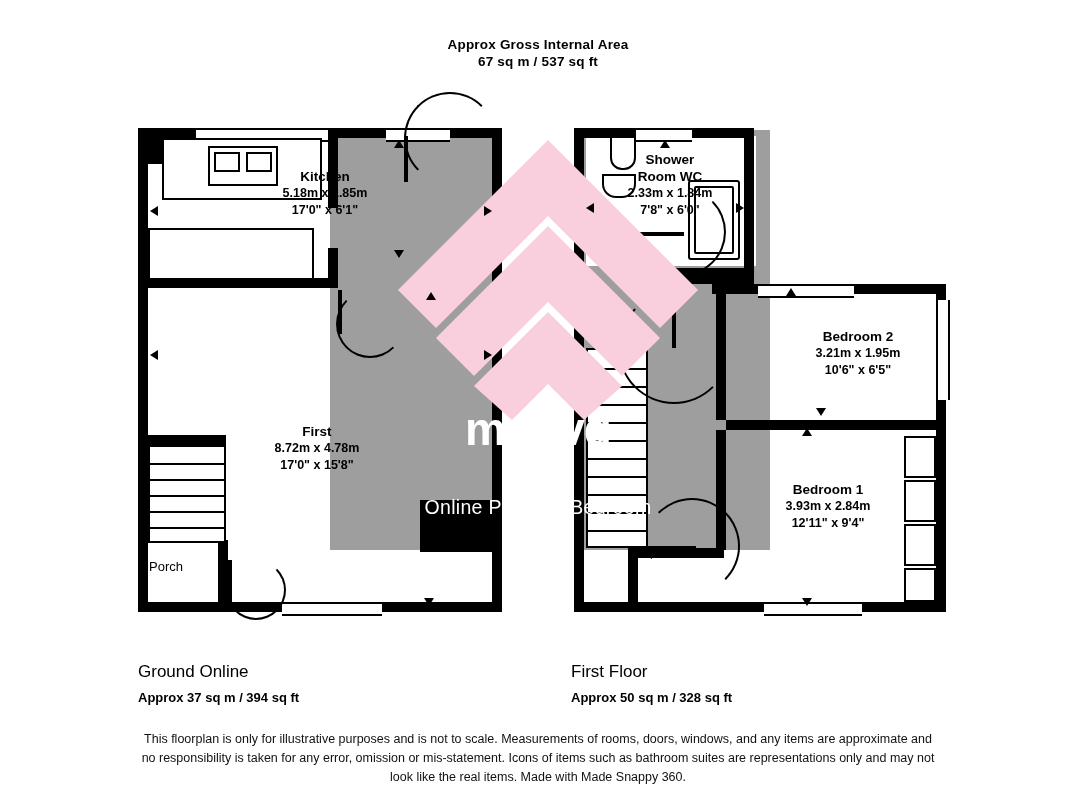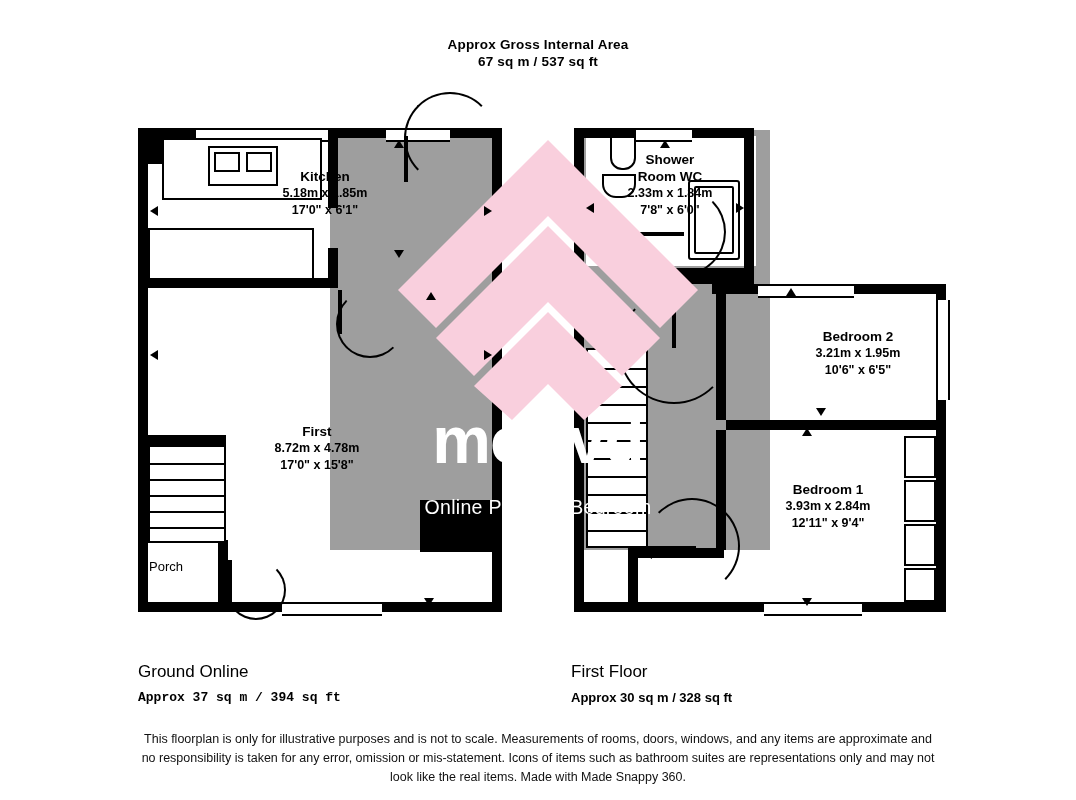--- a/index.html
+++ b/index.html
@@ -42,21 +42,21 @@
     width: 372px;
     height: 170px;
     pointer-events: none;
     z-index: 6;
   }
   .wm-text {
     position: absolute;
     left: 0; top: 30px;
     width: 372px;
     text-align: center;
-    font-size: 66px;
+    font-size: 46px;
     font-weight: bold;
     color: #ffffff;
     letter-spacing: -1px;
   }
   .wm-sub {
     position: absolute;
     left: 0; top: 124px;
     width: 372px;
     text-align: center;
     font-size: 19.5px;
@@ -353,20 +353,20 @@
       <path d="M150 182 L224 256 L186 290 L150 254 L114 290 L76 256 Z"></path>
     </g>
   </svg>
 
   <div class="watermark">
     <div class="wm-text">moovd</div>
     <div class="wm-sub">Online Property Bedroom</div>
   </div>
 
   <div class="floor-title" style="left:138px; top:662px;">Ground Online</div>
-  <div class="floor-sub" style="left:138px; top:690px;font-family:Liberation Mono, monospace;">Approx 37 sq m / 394 sq ft</div>
+  <div class="floor-sub" style="left:138px; top:690px;">Approx 37 sq m / 394 sq ft</div>
 
   <div class="floor-title" style="left:571px; top:662px;">First Floor</div>
-  <div class="floor-sub" style="left:571px; top:690px;">Approx 30 sq m / 328 sq ft</div>
+  <div class="floor-sub" style="left:571px; top:690px;">Approx 50 sq m / 328 sq ft</div>
 
   <div class="disclaimer">This floorplan is only for illustrative purposes and is not to scale. Measurements of rooms, doors, windows, and any items are approximate and no responsibility is taken for any error, omission or mis-statement. Icons of items such as bathroom suites are representations only and may not look like the real items. Made with Made Snappy 360.</div>
 
 </div>
 
 </body></html>

